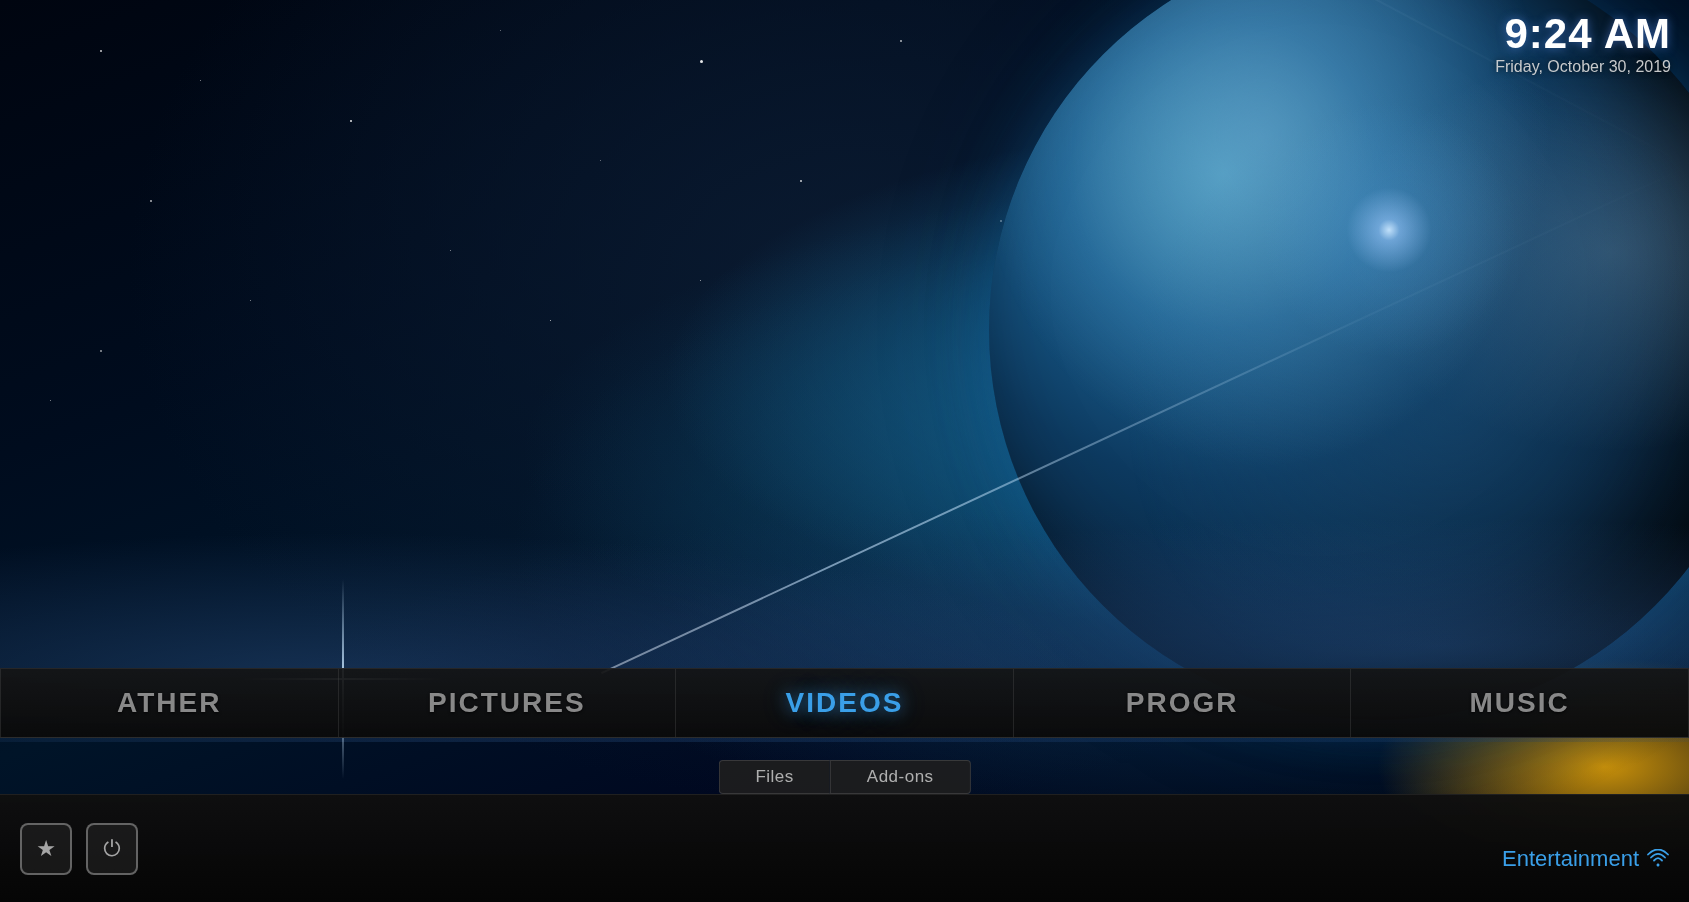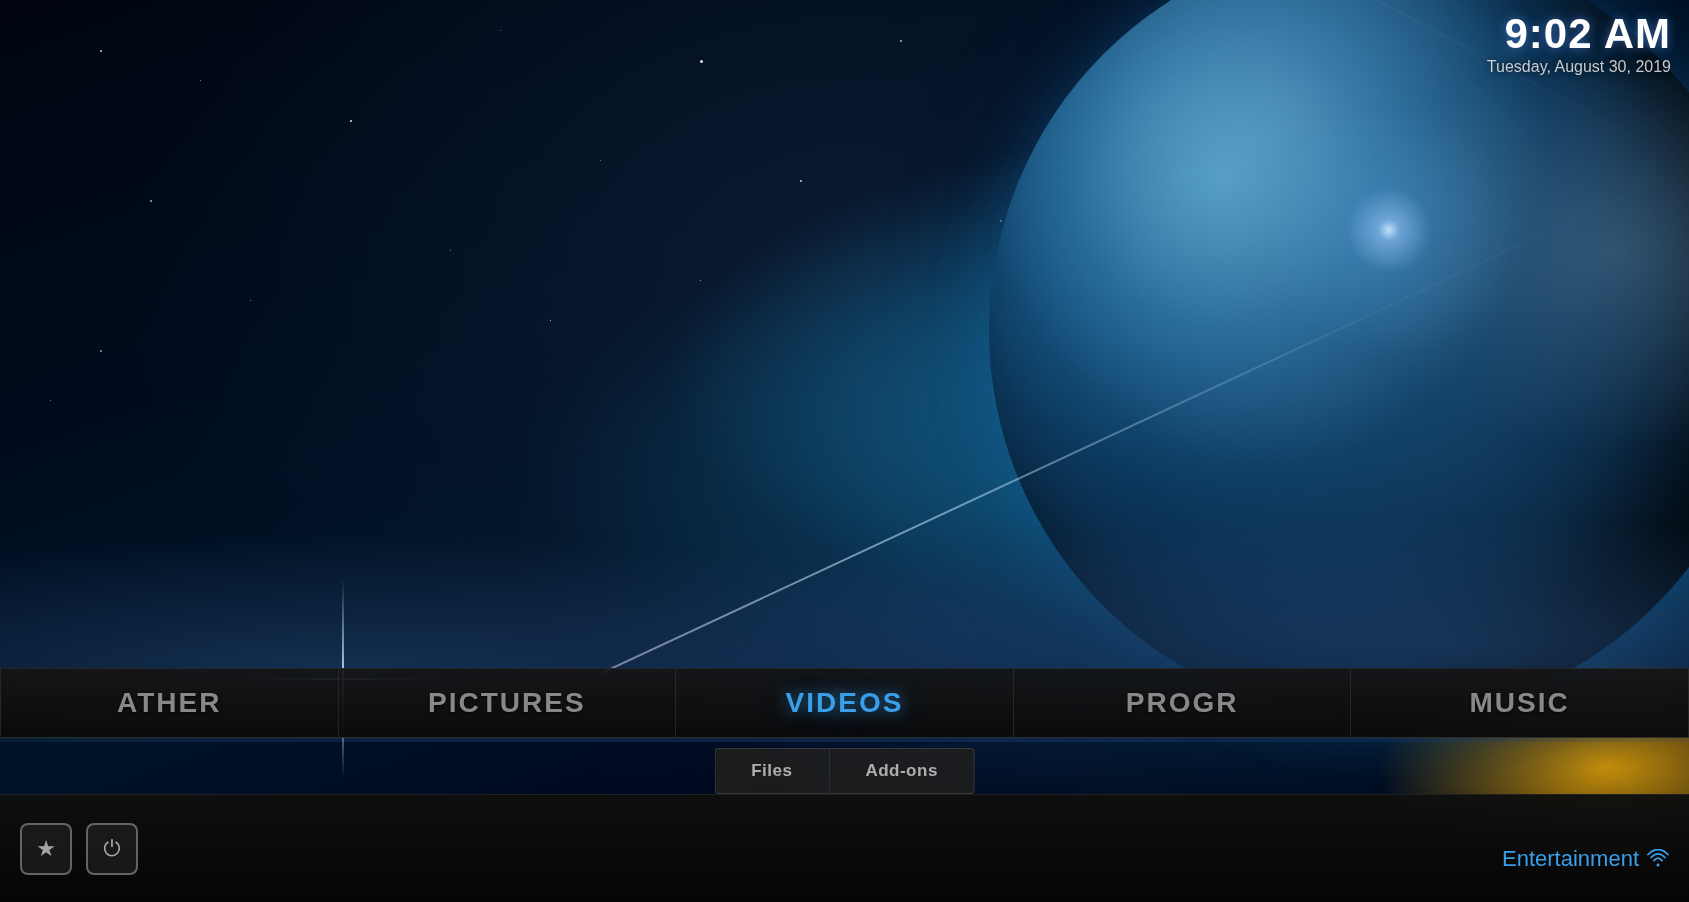--- a/index.html
+++ b/index.html
@@ -144,28 +144,27 @@
     
     .sub-nav {
       position: absolute;
       bottom: 108px;
       left: 50%;
       transform: translateX(-50%);
       display: flex;
       z-index: 9;
     }
     .sub-nav-item {
-      padding: 12px 36px;
+      padding: 6px 36px;
       background: rgba(30,30,30,0.9);
       border: 1px solid rgba(100,100,100,0.4);
       color: rgba(200,200,200,0.85);
       font-size: 17px;
       cursor: pointer;
       letter-spacing: 0.5px;
-      font-weight: bold;
     }
     .sub-nav-item:first-child {
       border-radius: 4px 0 0 4px;
       border-right: none;
     }
     .sub-nav-item:last-child {
       border-radius: 0 4px 4px 0;
       text-align: right;
     }
 
@@ -319,22 +318,22 @@
 <div class="atmo-glow"></div>
 
 <div class="flare-line-1"></div>
 <div class="flare-line-2"></div>
 
 <div class="bottom-star"></div>
 
 <div class="clouds"></div>
 
 <div class="time-display">
-  <div class="time">9:02 AM</div>
-  <div class="date">Tuesday, August 30, 2019</div>
+  <div class="time">9:24 AM</div>
+  <div class="date">Friday, October 30, 2019</div>
 </div>
 
 <div class="nav-bar">
   <div class="nav-item">ATHER</div>
   <div class="nav-item">PICTURES</div>
   <div class="nav-item active">VIDEOS</div>
   <div class="nav-item">PROGR</div>
   <div class="nav-item">MUSIC</div>
 </div>
 

